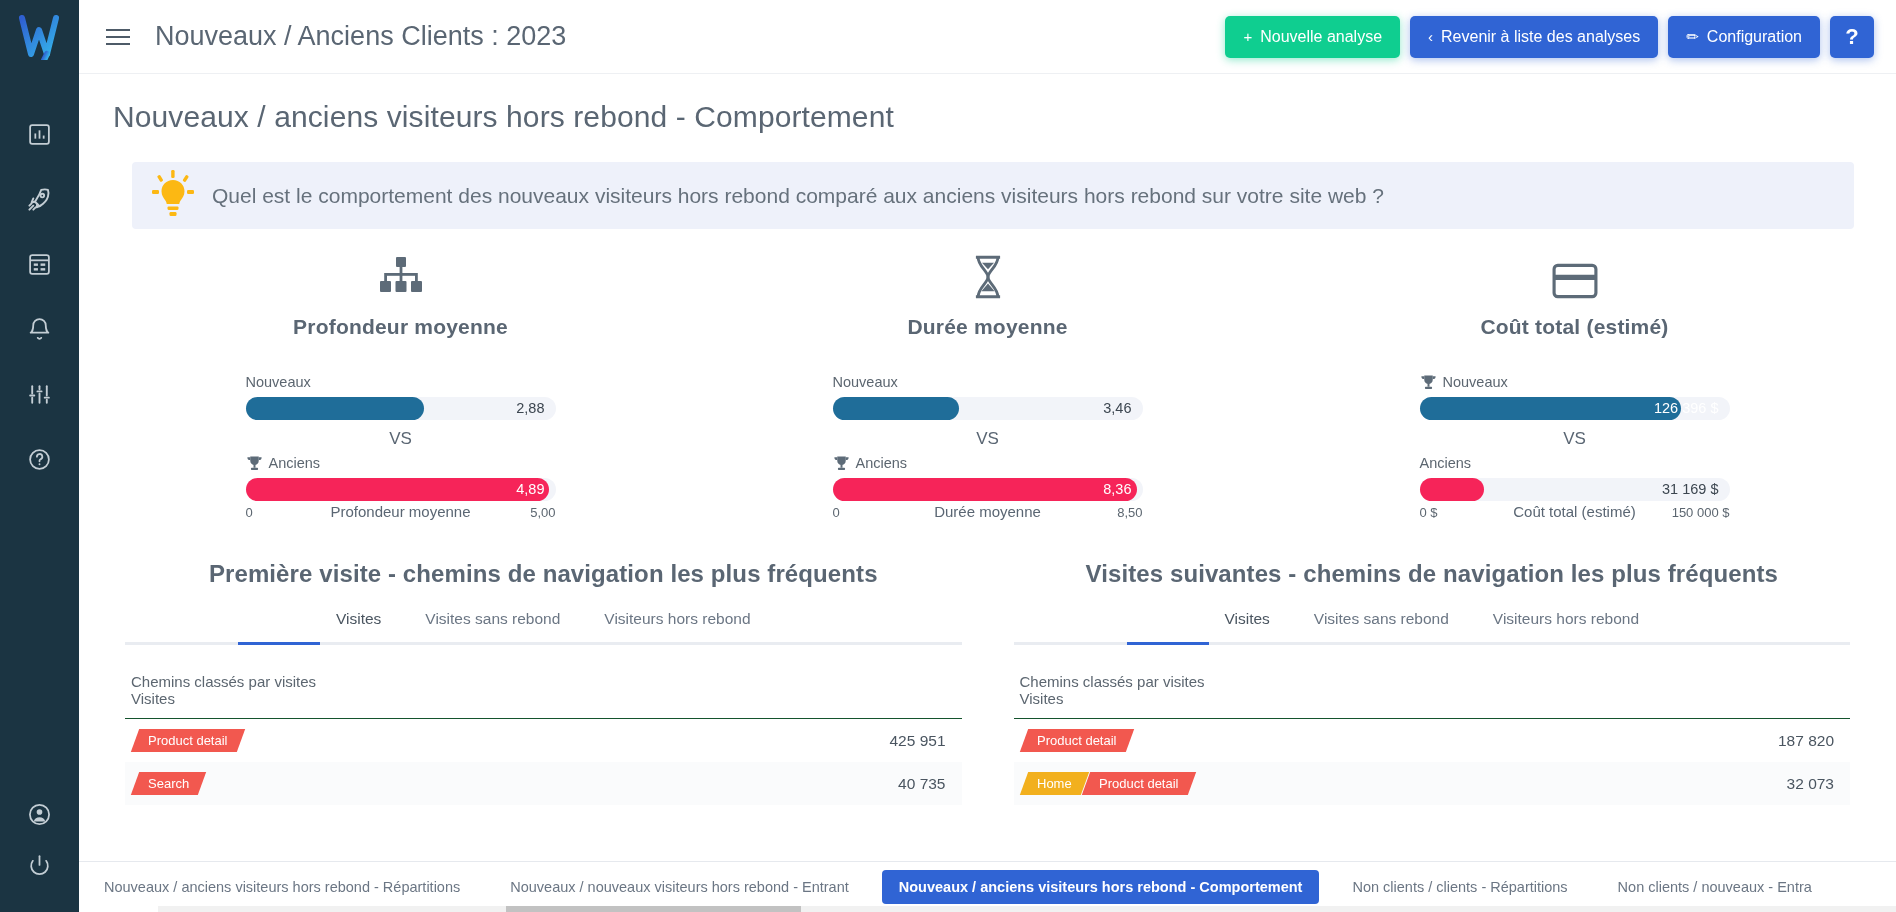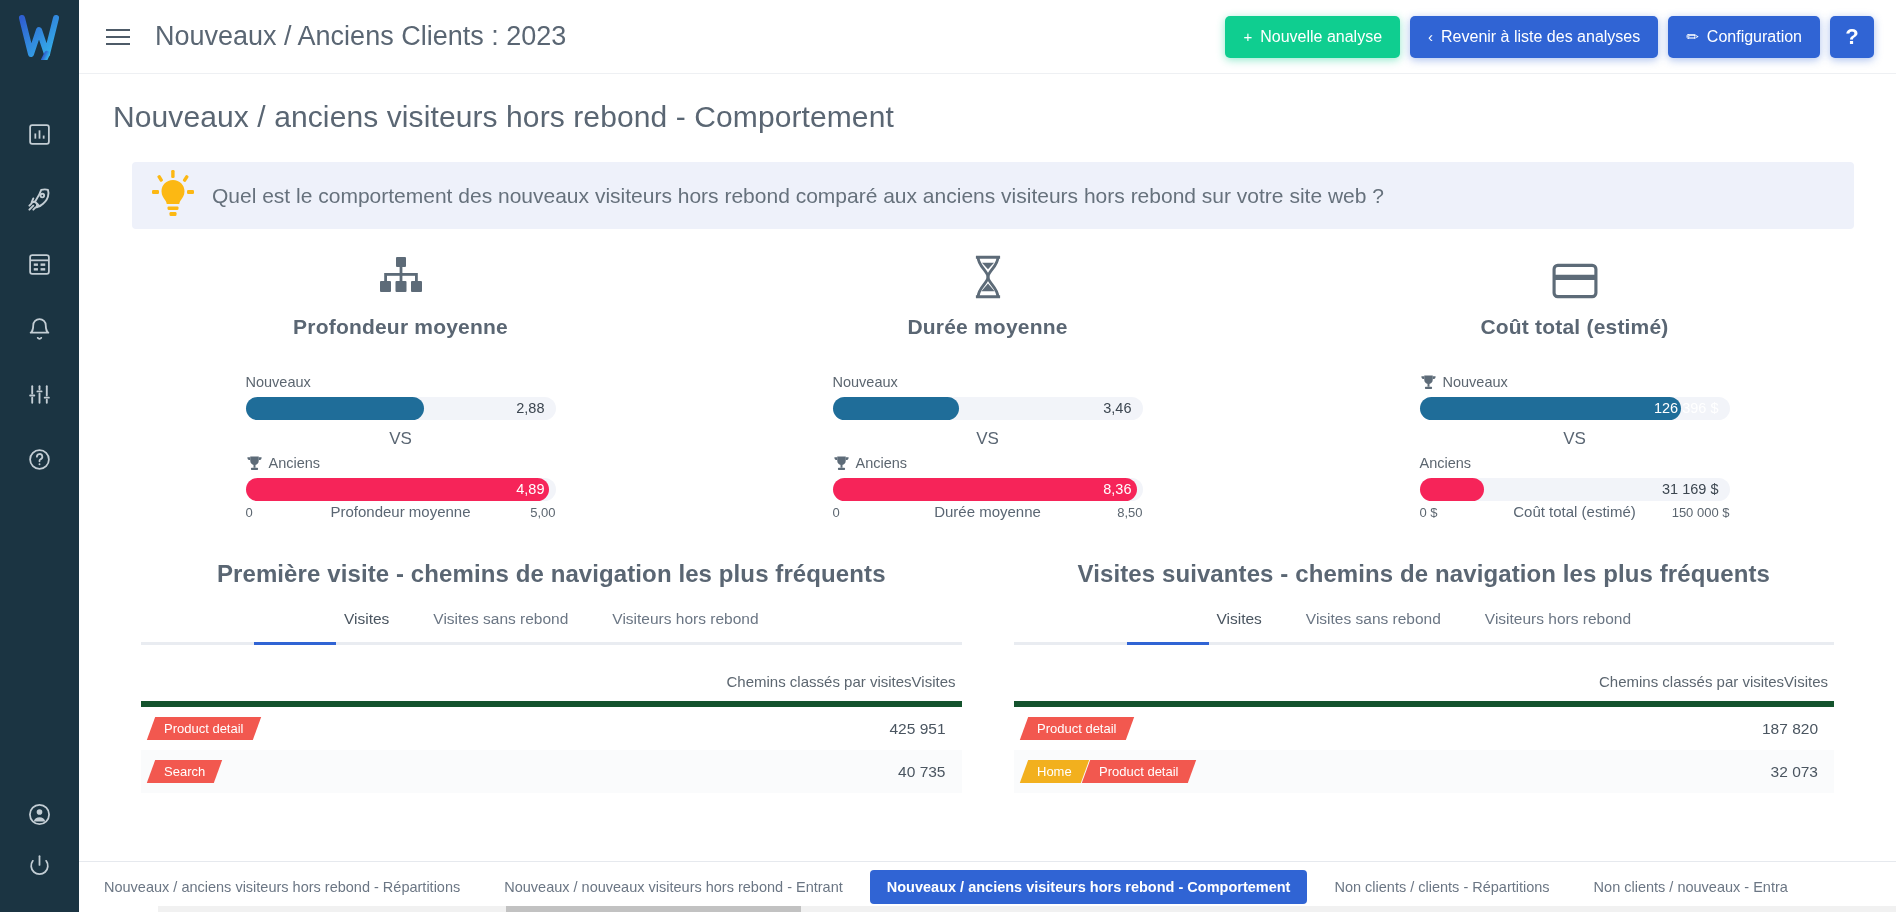--- a/index.html
+++ b/index.html
@@ -129,44 +129,45 @@
   .vs { font-size: 17px; color: #5a6673; text-align: center; margin: 9px 0 4px 0; }
   .g-axis {
     display: flex; justify-content: space-between;
     font-size: 13px; color: #5c6670; margin-top: 4px;
   }
   .g-caption {
     text-align: center; font-size: 15px; color: #5a6673; margin-top: -17px;
   }
 
   
-  #paths { display: flex; margin-top: 40px; padding: 0 36px; }
+  #paths { display: flex; margin-top: 40px; padding: 0 20px; }
   .pathcol { flex: 1 1 0; padding: 0 26px; }
   .path-title {
     font-size: 24px; font-weight: bold; color: #5a6673; text-align: center;
     letter-spacing: .1px;
   }
   .tabs {
     display: flex; justify-content: center; gap: 0;
     margin-top: 22px; position: relative;
   }
   .tab {
     font-size: 15.5px; color: #6b7684; padding: 0 22px 14px 22px; cursor: pointer;
     white-space: nowrap;
   }
   .tab.active { color: #4a5560; }
   .tabs-underline {
     height: 3px; background: #e9ecf1; margin: 0 0 0 0; position: relative;
   }
   .tabs-underline .sel { position: absolute; left: 0; top: 0; height: 3px; width: 80px; background: #3064d4; }
   .tbl-head {
-    display: flex; justify-content: flex-end;
+    display: flex; justify-content: flex-start;
     font-size: 15px; color: #5c6670;
     padding: 28px 6px 11px 6px;
-    border-bottom: 6px solid #14532d;
+    border-bottom: 1px solid #14532d;
+    flex-direction: column;
   }
   .tbl-row {
     display: flex; align-items: center; justify-content: space-between;
     height: 43px; padding: 0 6px;
   }
   .tbl-row.alt { background: #fafbfc; }
   .chips { display: flex; align-items: center; padding-left: 4px; }
   .chip {
     height: 23px; display: flex; align-items: center;
     padding: 0 13px 0 13px;
@@ -176,21 +177,21 @@
   }
   .chip > span { transform: skewX(20deg); white-space: nowrap; }
   .chip.red { background: #f2584f; }
   .chip.yellow { background: #f2b01e; }
   .tbl-val { font-size: 15.5px; color: #4a5560; padding-right: 10px; }
 
   
   #bottombar {
     position: absolute; left: 0; right: 0; bottom: 0; height: 51px;
     background: #ffffff; border-top: 1px solid #e6e9ee;
-    display: flex; align-items: center; gap: 10px;
+    display: flex; align-items: center; gap: 16px;
     padding: 0 8px;
     overflow: hidden;
     z-index: 12;
   }
   .btab {
     font-size: 14.5px; color: #6b7684; padding: 0 17px; height: 34px;
     display: flex; align-items: center; border-radius: 4px; cursor: pointer;
     white-space: nowrap;
   }
   .btab.active { background: #3064d4; color: #fff; font-weight: bold; }

